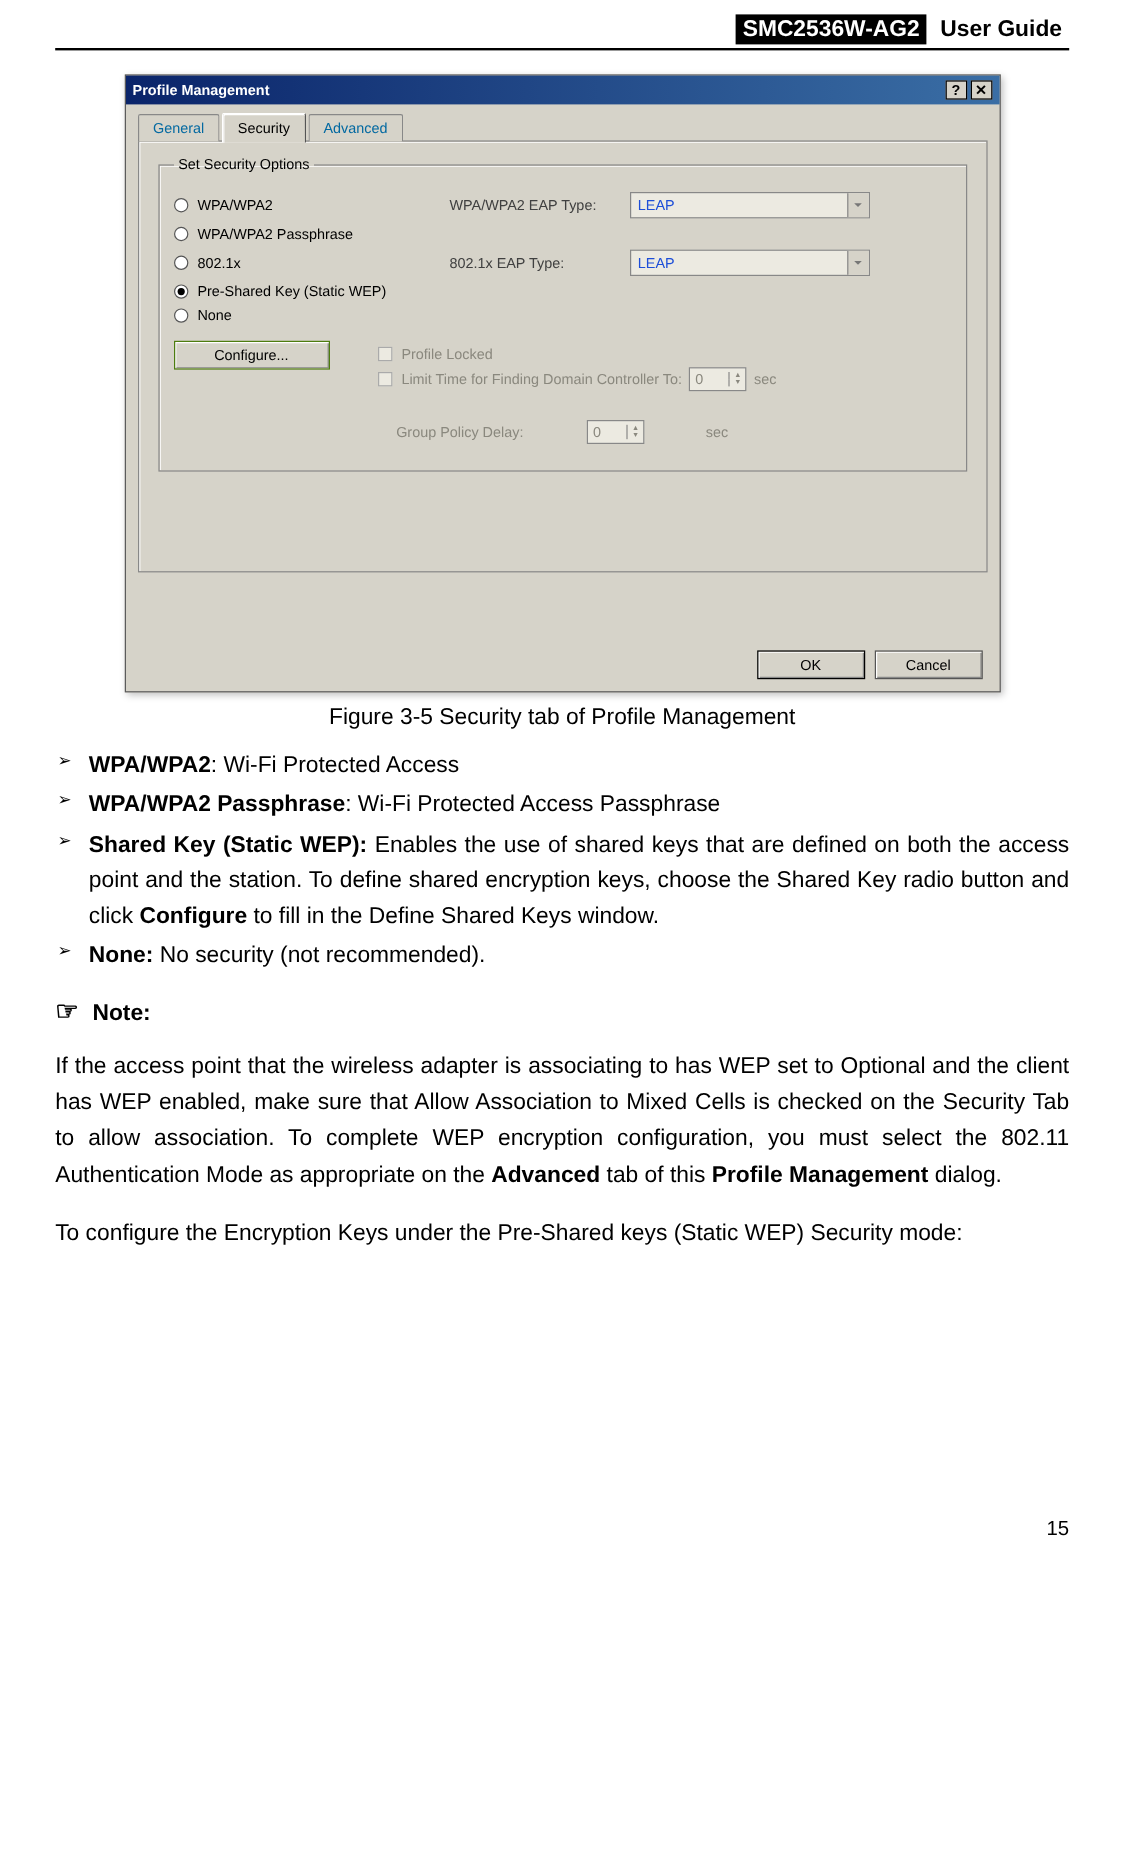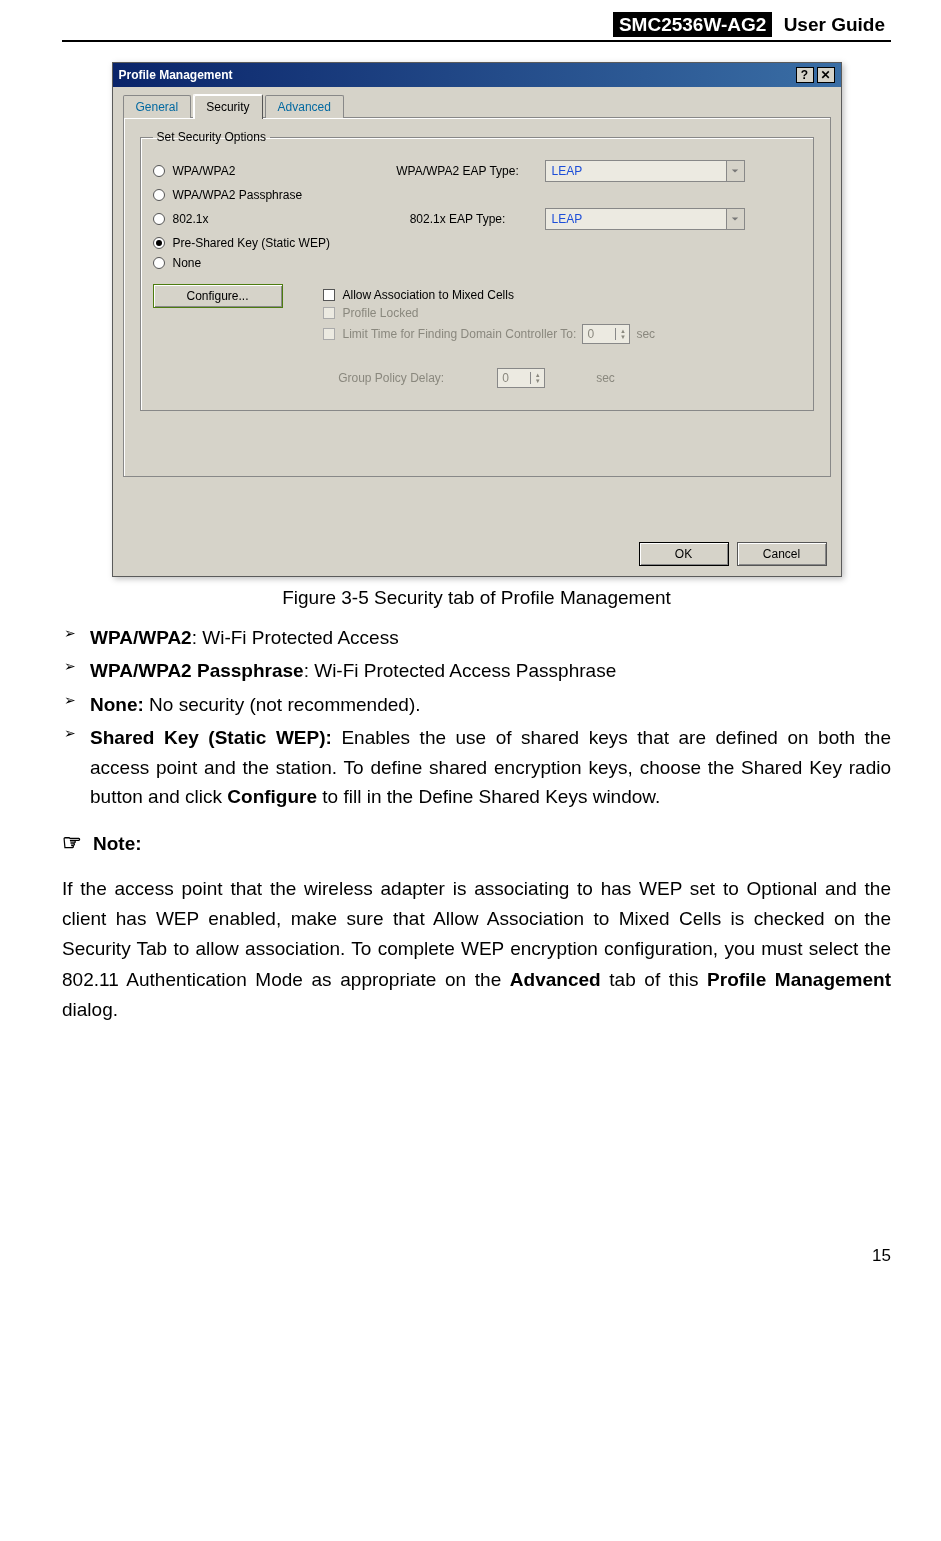--- a/index.html
+++ b/index.html
@@ -4,21 +4,21 @@
 <style>
   * { box-sizing: border-box; }
   body {
     margin: 0;
     font-family: Arial, sans-serif;
     background: #fff;
     width: 941px;
   }
   .page {
     width: 941px;
-    padding: 0 50px 40px 62px;
+    padding: 0 50px 40px 46px;
     position: relative;
   }
   .header {
     text-align: right;
     padding: 14px 0 4px 0;
     font-size: 19px;
   }
   .header .product { background: #000; color: #fff; padding: 2px 6px; font-weight: bold; }
   .header .title { font-weight: bold; padding: 2px 6px; }
   .hr { border-top: 2px solid #000; margin-bottom: 20px; }
@@ -82,21 +82,21 @@
   fieldset.group {
     border: 1px solid #888;
     padding: 10px 12px 16px 12px;
     box-shadow: inset 1px 1px 0 #fff;
   }
   fieldset.group legend { padding: 0 4px; }
   .row { display: flex; align-items: center; margin: 6px 0; }
   .radio { width: 12px; height: 12px; border: 1px solid #555; border-radius: 50%; background: #fff; margin-right: 8px; position: relative; flex-shrink: 0; }
   .radio.selected::after { content: ""; position: absolute; top: 2px; left: 2px; width: 6px; height: 6px; background: #000; border-radius: 50%; }
   .radio-label { width: 210px; }
-  .eap-label { width: 150px; text-align: center; margin-right: 12px; color: #000000; }
+  .eap-label { width: 150px; text-align: left; margin-right: 0; color: #404040; }
   .combo {
     display: inline-flex; align-items: center;
     border: 1px solid #888; background: #eceae1;
     height: 22px; width: 200px;
     color: #1d4ed8;
   }
   .combo .val { flex: 1; padding: 0 6px; }
   .combo .dd { width: 18px; height: 100%; border-left: 1px solid #888; display: flex; align-items: center; justify-content: center; background: #d6d3c9; }
   .combo .dd svg { width: 8px; height: 8px; }
   .checkbox { width: 12px; height: 12px; border: 1px solid #555; background: #fff; margin-right: 8px; display: inline-block; flex-shrink: 0; }
@@ -204,24 +204,20 @@
           <div class="row">
             <span class="radio"></span>
             <span class="radio-label">None</span>
           </div>
 
           <div class="row" style="margin-top:14px; align-items:flex-start;">
             <div style="width:150px;">
               <div class="winbtn">Configure...</div>
             </div>
             <div style="flex:1; padding-left:20px;">
-              <div class="cb-row">
-                <span class="checkbox"></span>
-                <span>Allow Association to Mixed Cells</span>
-              </div>
               <div class="cb-row disabled-text">
                 <span class="checkbox disabled"></span>
                 <span>Profile Locked</span>
               </div>
               <div class="cb-row disabled-text">
                 <span class="checkbox disabled"></span>
                 <span>Limit Time for Finding Domain Controller To:</span>
                 <span class="num-input" style="margin:0 6px;">
                   <span class="nv">0</span>
                   <span class="spin">
@@ -253,28 +249,29 @@
       <div class="okbtn">OK</div>
       <div class="okbtn" style="border-color:#555;">Cancel</div>
     </div>
   </div>
 
   <div class="caption">Figure 3-5 Security tab of Profile Management</div>
 
   <ul class="bullets">
     <li><b>WPA/WPA2</b><span>: Wi-Fi Protected Access</span></li>
     <li><b>WPA/WPA2 Passphrase</b><span>: Wi-Fi Protected Access Passphrase</span></li>
+    <li><b>Shared Key (Static WEP):</b><span> Enables the use of shared keys that are defined on both the access point and the station. To define shared encryption keys, choose the Shared Key radio button and click </span><b>Configure</b><span> to fill in the Define Shared Keys window.</span></li>
     <li><b>None:</b><span> No security (not recommended).</span></li>
-    <li><b>Shared Key (Static WEP):</b><span> Enables the use of shared keys that are defined on both the access point and the station. To define shared encryption keys, choose the Shared Key radio button and click </span><b>Configure</b><span> to fill in the Define Shared Keys window.</span></li>
   </ul>
 
   <div class="note-head">
     <span class="hand">☞</span>
     <span>Note:</span>
   </div>
 
   <p class="para">
     <span>If the access point that the wireless adapter is associating to has WEP set to Optional and the client has WEP enabled, make sure that Allow Association to Mixed Cells is checked on the Security Tab to allow association. To complete WEP encryption configuration, you must select the 802.11 Authentication Mode as appropriate on the </span><b>Advanced</b><span> tab of this </span><b>Profile Management</b><span> dialog.</span>
   </p>
 
+  <p class="para">To configure the Encryption Keys under the Pre-Shared keys (Static WEP) Security mode:</p>
 
   <div class="pagenum">15</div>
 </div>
 
 </body></html>

